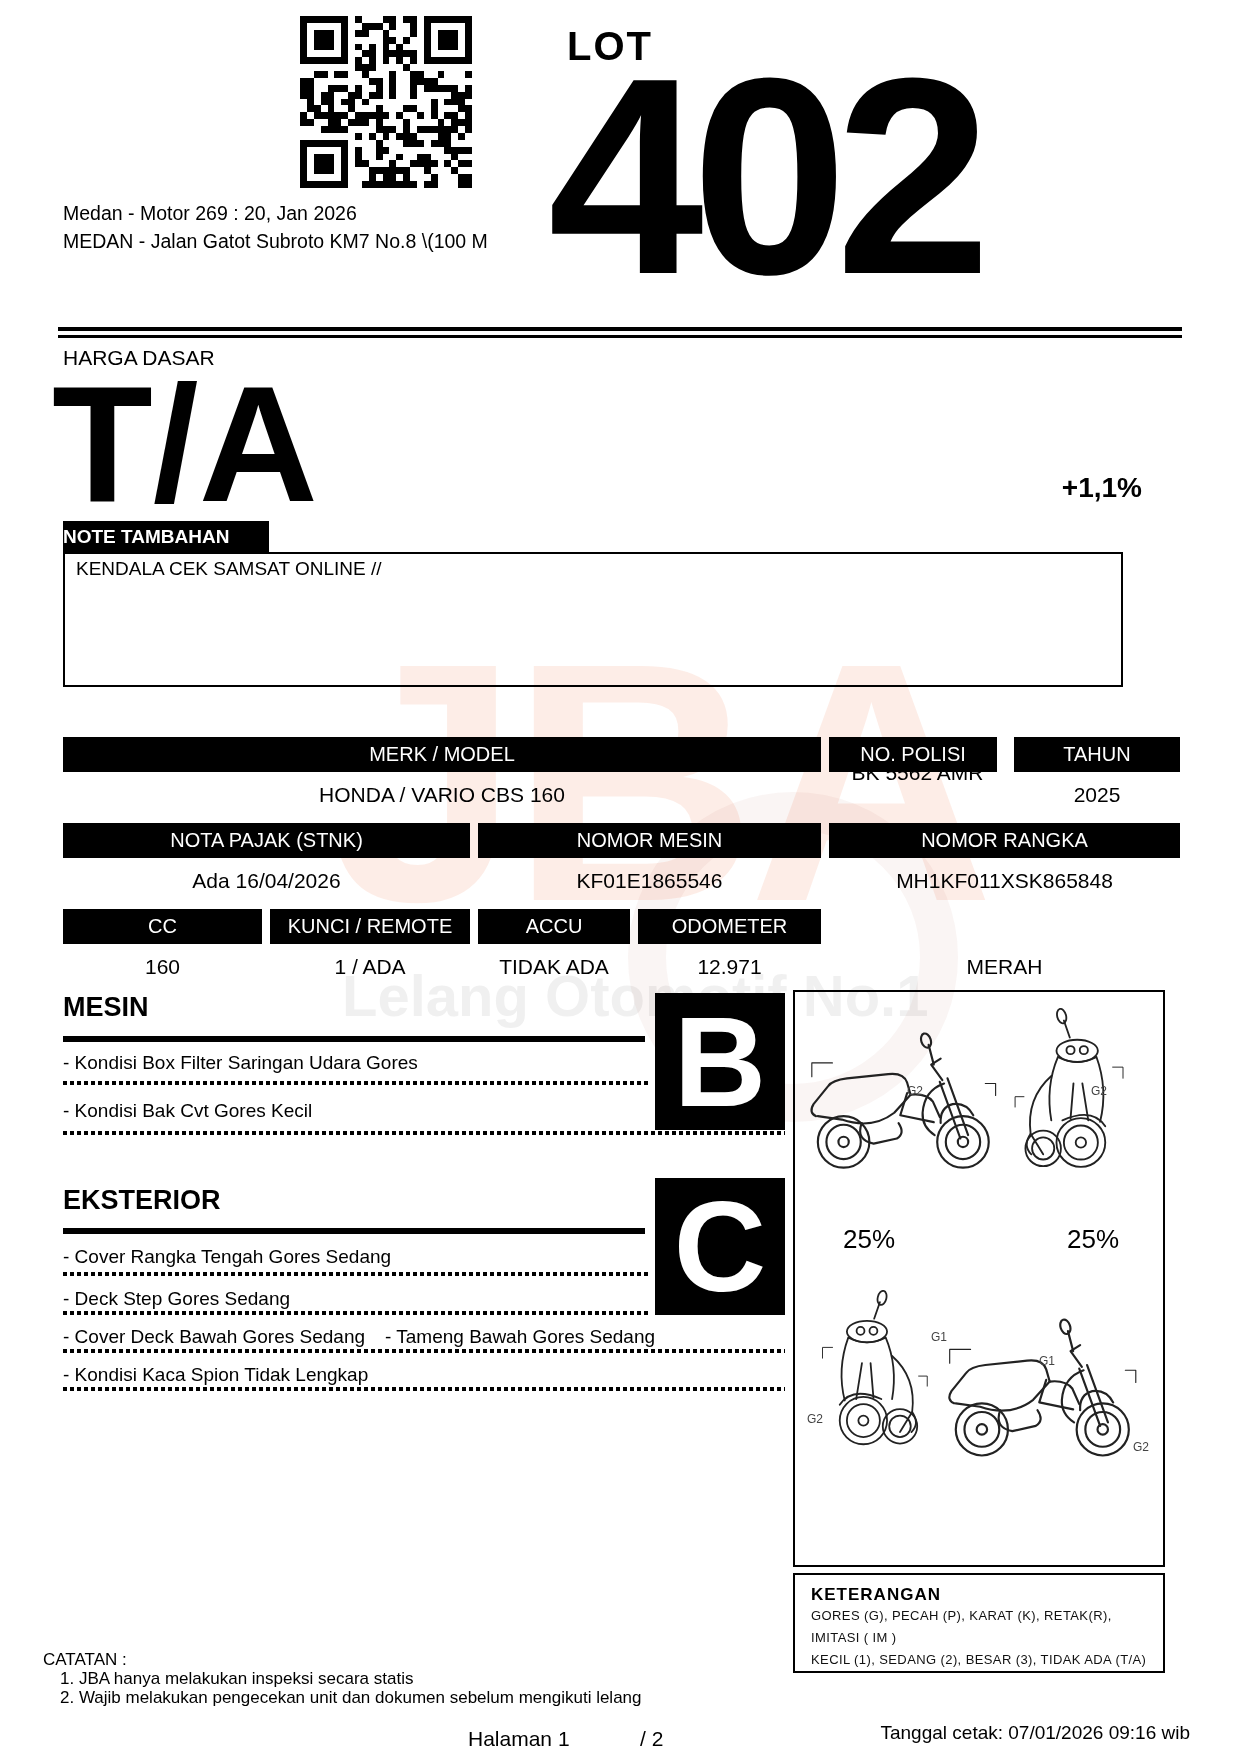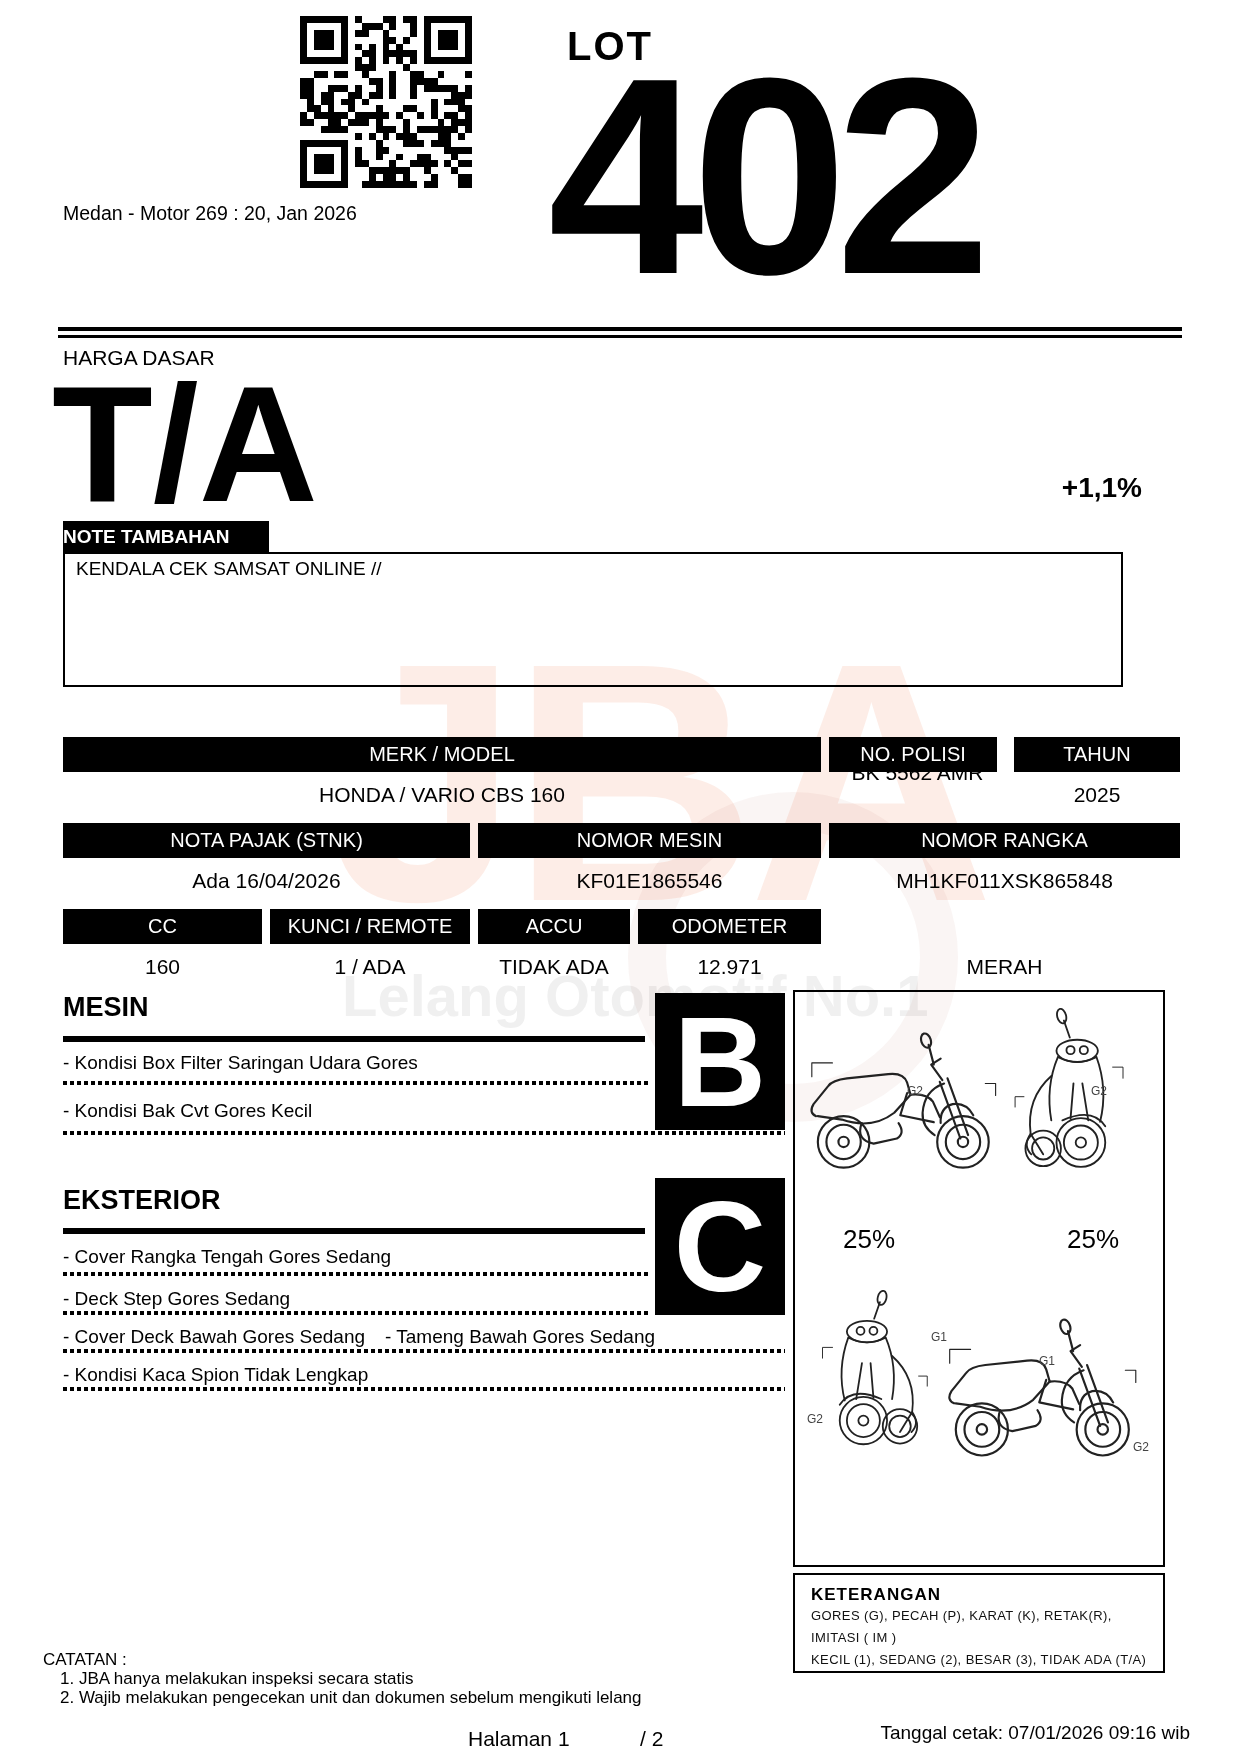--- a/index.html
+++ b/index.html
@@ -447,20 +447,21 @@
         <rect x="18" y="24" width="1" height="1" fill="#000"></rect>
         <rect x="19" y="24" width="1" height="1" fill="#000"></rect>
         <rect x="23" y="24" width="1" height="1" fill="#000"></rect>
         <rect x="24" y="24" width="1" height="1" fill="#000"></rect>
       </svg>
   </div>
   <div class="lot-label">LOT</div>
   <div class="lot-number">402</div>
   <div class="venue">
     <div>Medan - Motor 269 : 20, Jan 2026</div>
+    <div>MEDAN - Jalan Gatot Subroto KM7 No.8 \(100 M</div>
   </div>
 
   <div class="double-rule"></div>
 
   <div class="harga-label">HARGA DASAR</div>
   <div class="harga-value">T/A</div>
   <div class="harga-pct">+1,1%</div>
 
   <div class="note-label">NOTE TAMBAHAN</div>
   <div class="note-box">

